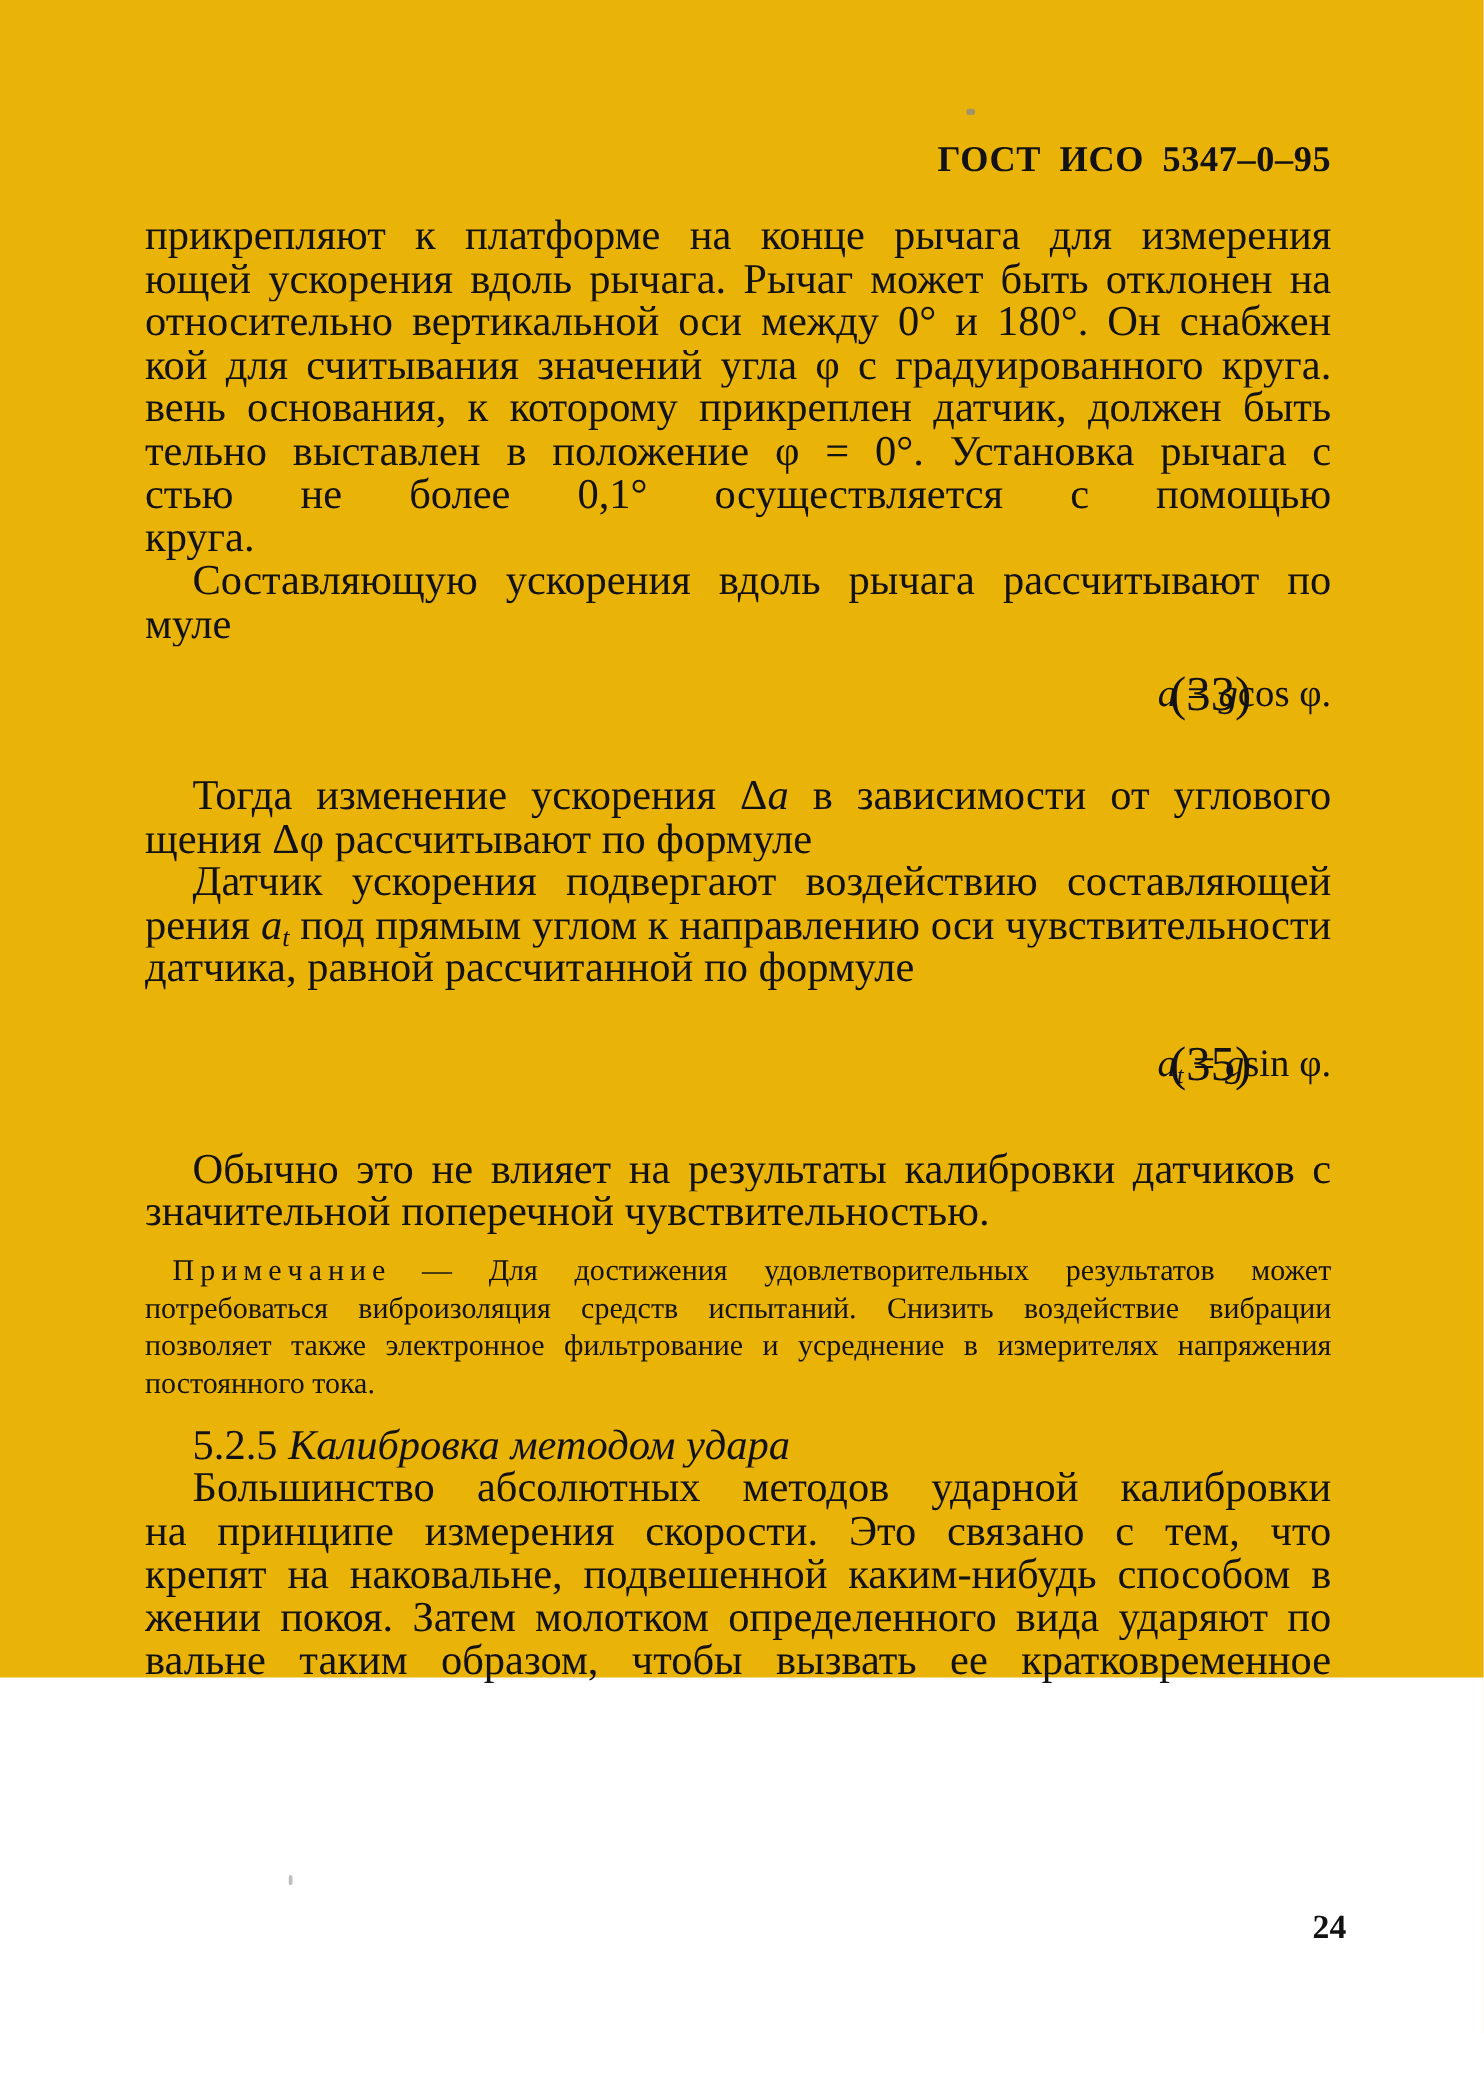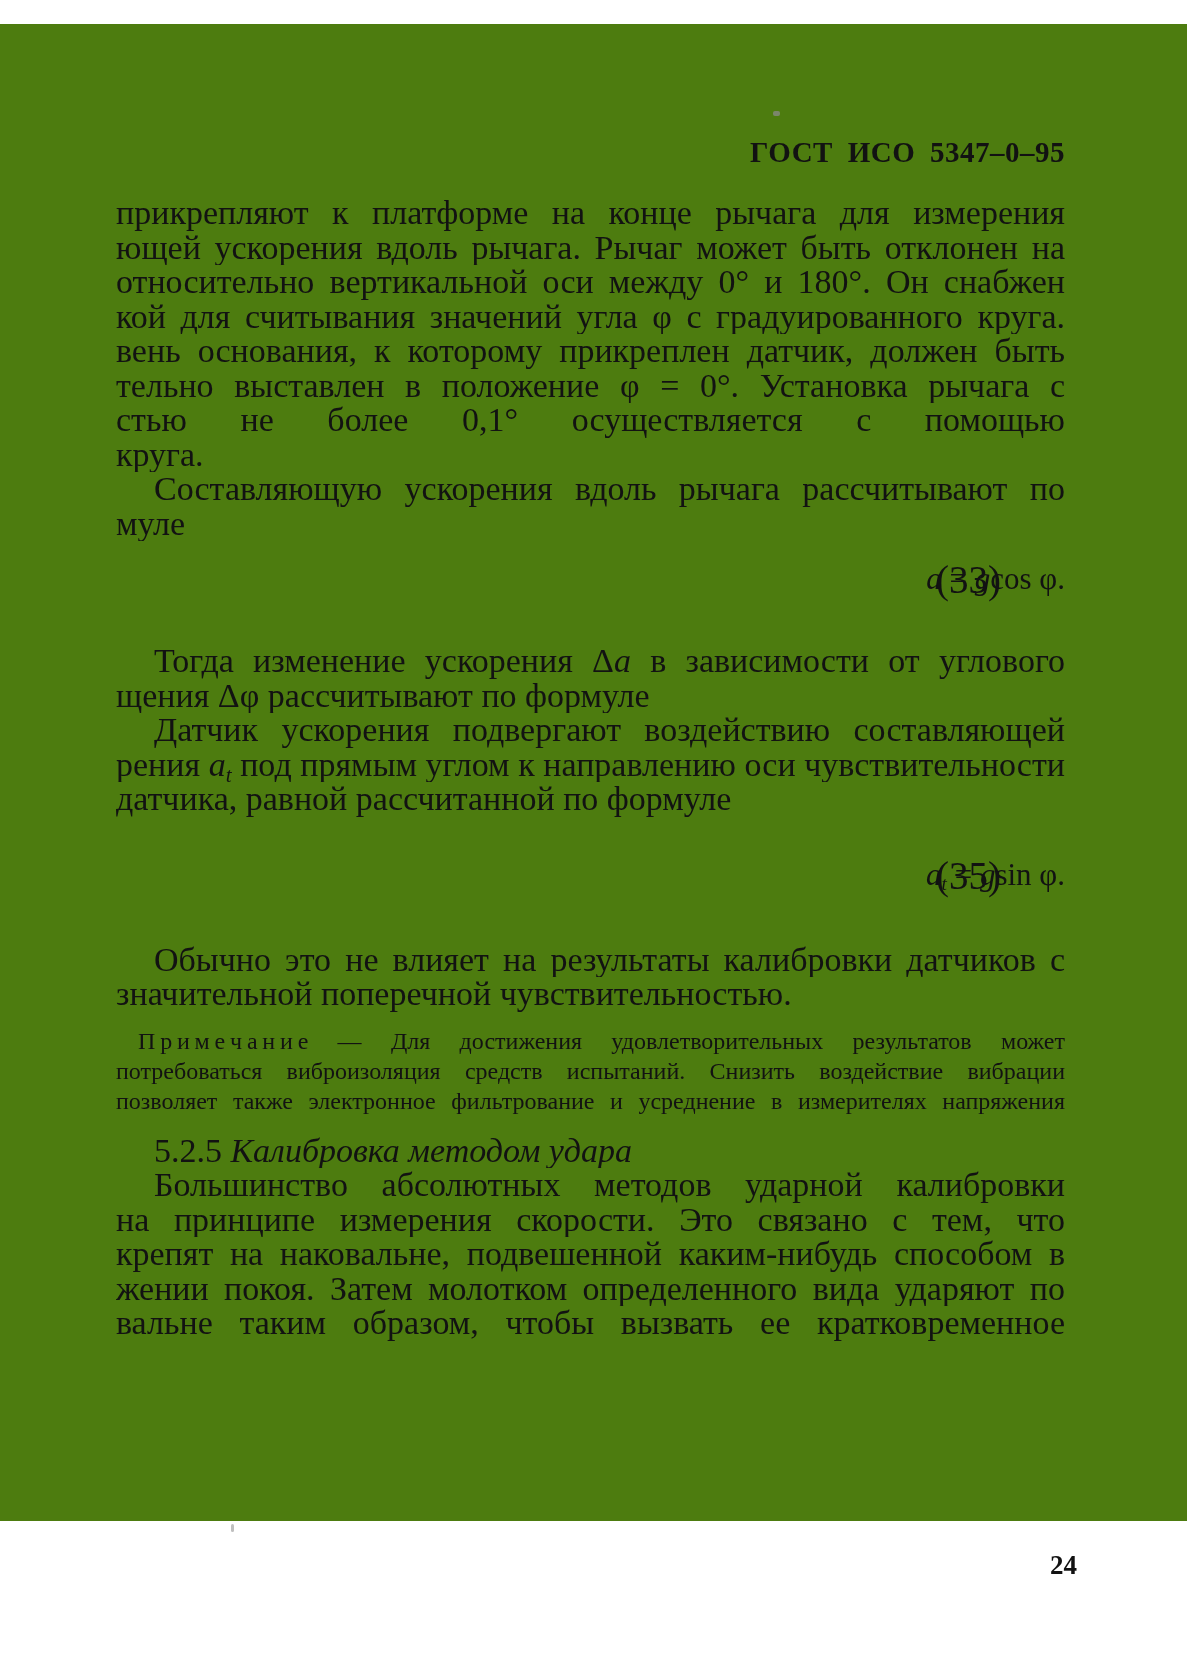--- a/index.html
+++ b/index.html
@@ -3,21 +3,21 @@
 <meta charset="utf-8">
 <style>
   html,body { margin:0; padding:0; background:#ffffff; }
   body {
     width:1187px; height:1679px;
     font-family:"Liberation Serif","DejaVu Serif",serif;
     color:#121212;
     position:relative;
     overflow:hidden;
   }
-  .page { position:relative; width:1187px; height:1497px; background:#4d7c0f;margin-top:24px; }
+  .page { position:relative; width:1187px; height:1342px; background:#eab308; }
   .content { position:absolute; left:116px; top:0; width:949px; }
 
   .hdr {
     margin-top:112px;
     font-size:29px; line-height:32px; font-weight:bold;
     text-align:right; word-spacing:7px; letter-spacing:0.5px;
   }
 
   .line { font-size:34px; line-height:34.5px; height:34.5px; overflow:hidden; }
   .just { text-align:justify; text-align-last:justify; }
@@ -104,20 +104,21 @@
 
     <div class="indent">
         <div class="line just"><span>Обычно это не влияет на результаты калибровки датчиков с не-</span></div>
         <div class="line"><span>значительной поперечной чувствительностью.</span></div>
       </div>
 
     <div class="note">
         <div class="line just"><span>П р и м е ч а н и е — Для достижения удовлетворительных результатов может</span></div>
         <div class="line just"><span>потребоваться виброизоляция средств испытаний. Снизить воздействие вибрации</span></div>
         <div class="line just"><span>позволяет также электронное фильтрование и усреднение в измерителях напряжения</span></div>
+        <div class="line"><span>постоянного тока.</span></div>
       </div>
 
     <div class="h525">
         <div class="line"><span>5.2.5 </span><span class="it">Калибровка методом удара</span></div>
       </div>
 
     <div class="indent">
         <div class="line just"><span>Большинство абсолютных методов ударной калибровки основаны</span></div>
         <div class="line just"><span>на принципе измерения скорости. Это связано с тем, что скорость</span></div>
         <div class="line just"><span>крепят на наковальне, подвешенной каким-нибудь способом в поло-</span></div>

